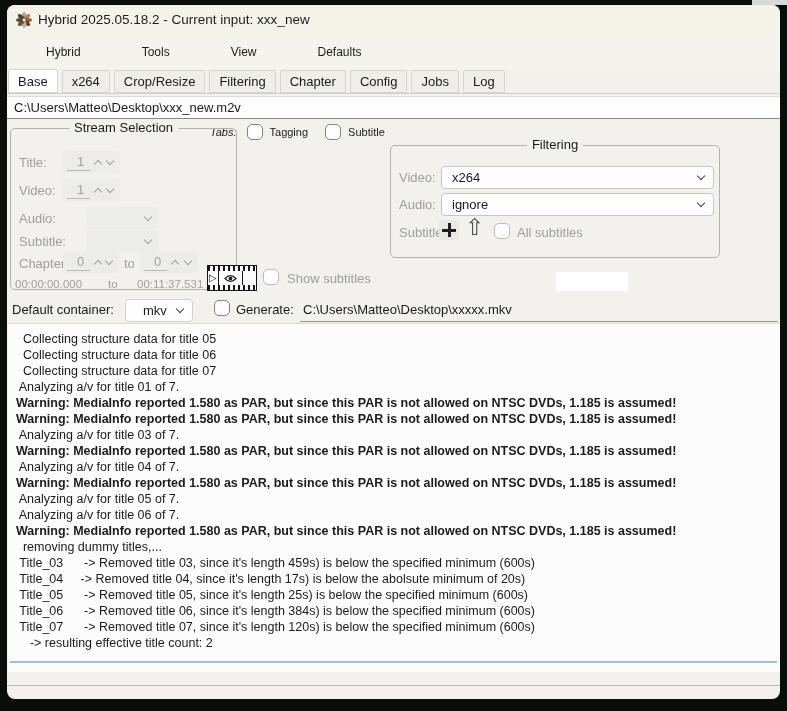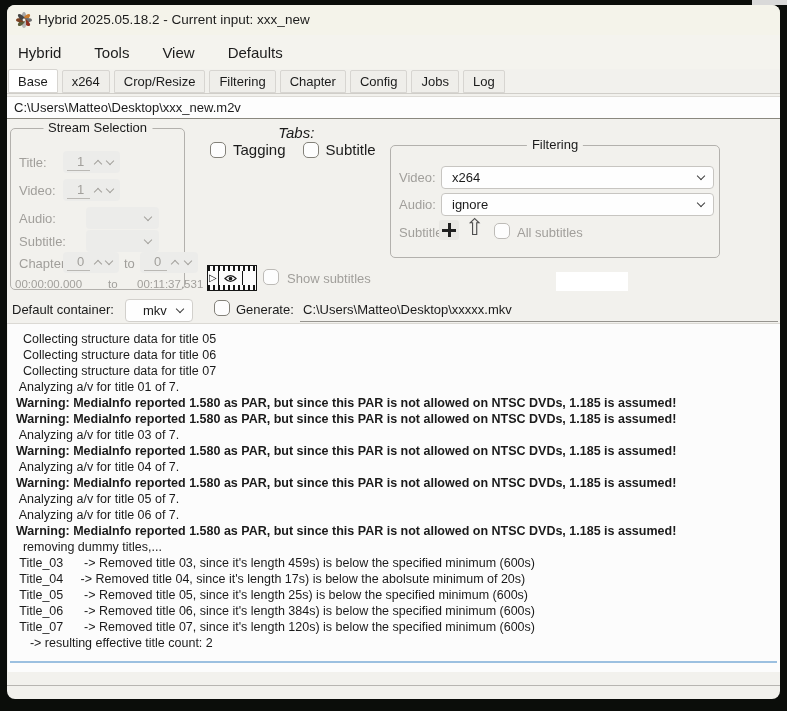--- a/index.html
+++ b/index.html
@@ -9,33 +9,33 @@
   .corner-patch{position:absolute;left:752px;top:0;width:35px;height:5px;background:#d9d9d9;}
   .win{position:absolute;left:7px;top:5px;width:773px;height:694px;background:#f2f1ed;
        border-radius:8px;overflow:hidden;text-decoration:underline;}
   
   .titlebar{position:absolute;left:0;top:0;width:773px;height:30px;background:#f4f3ea;}
   .app-icon{position:absolute;left:9px;top:7px;width:16px;height:16px;}
   .win-title{position:absolute;left:31px;top:7px;font-size:13.5px;color:#1c1c1c;white-space:nowrap;}
   
   .menubar{position:absolute;left:0;top:30px;width:773px;height:34px;background:#f4f3ee;
            display:flex;align-items:center;padding-left:11px;gap:33px;}
-  .menu-item{font-size:15px;color:#1c1c1c;cursor:default;}
+  .menu-item{font-size:12px;color:#1c1c1c;cursor:default;margin-left:28px;}
   
   .tabbar{position:absolute;left:1px;top:64px;height:24px;display:flex;gap:4px;align-items:flex-end;}
   .tab{height:23px;padding:0 9px;display:flex;align-items:center;font-size:13px;
        background:#efeeea;border:1px solid #d7d5d1;border-radius:2px 2px 0 0;color:#1b1b1b;white-space:nowrap;}
   .tab.active{background:#ffffff;height:24px;}
   .tab-underline{position:absolute;left:0;top:88px;width:773px;height:1px;background:#d0cec9;}
   
   .path-field{position:absolute;left:0;top:91px;width:773px;height:23px;background:#fdfdfd;
               border-top:1px solid #dddbd6;border-bottom:1px solid #8a887f;
               font-size:13px;line-height:22px;padding-left:7px;white-space:nowrap;}
   
-  .tab-toggles{position:absolute;left:203px;top:119px;display:flex;align-items:center;font-size:15px;flex-direction:column;}
+  .tab-toggles{position:absolute;left:203px;top:119px;display:flex;align-items:center;font-size:11px;}
   .tab-toggles .lbl-italic{font-style:italic;margin-right:10px;}
   .toggle-opt{display:flex;align-items:center;margin-right:17px;}
   .cb{width:16px;height:16px;border:1px solid #838179;border-radius:5px;background:#fdfdfd;
       display:inline-block;flex:none;}
   .cb.dis{border-color:#bdbbb7;}
   .toggle-opt .cb{margin-right:7px;}
   
   .group{position:absolute;border:1px solid #b3b1ad;border-radius:5px;}
   .legend{position:absolute;top:-9px;left:50%;transform:translateX(-50%);background:#f2f1ed;
           padding:0 5px;font-size:13px;color:#1b1b1b;white-space:nowrap;}
@@ -169,21 +169,21 @@
             <span>Tagging</span>
           </span>
 
           <span class="toggle-opt">
             <span class="cb"></span>
             <span>Subtitle</span>
           </span>
         </span>
     </div>
 
-    <div class="group" style="left:3px;top:123px;width:175px;height:162px;">
+    <div class="group" style="left:3px;top:123px;width:227px;height:162px;">
       <span class="legend">Stream Selection</span>
 
       <span class="g-label" style="left:8px;top:26px;">Title:</span>
       <div class="spin" style="left:52px;top:22px;width:57px;">
         <span class="spin-val">1</span>
         <span class="spin-btn">
             <i class="chv up"></i>
           </span>
         <span class="spin-btn">
             <i class="chv down"></i>

